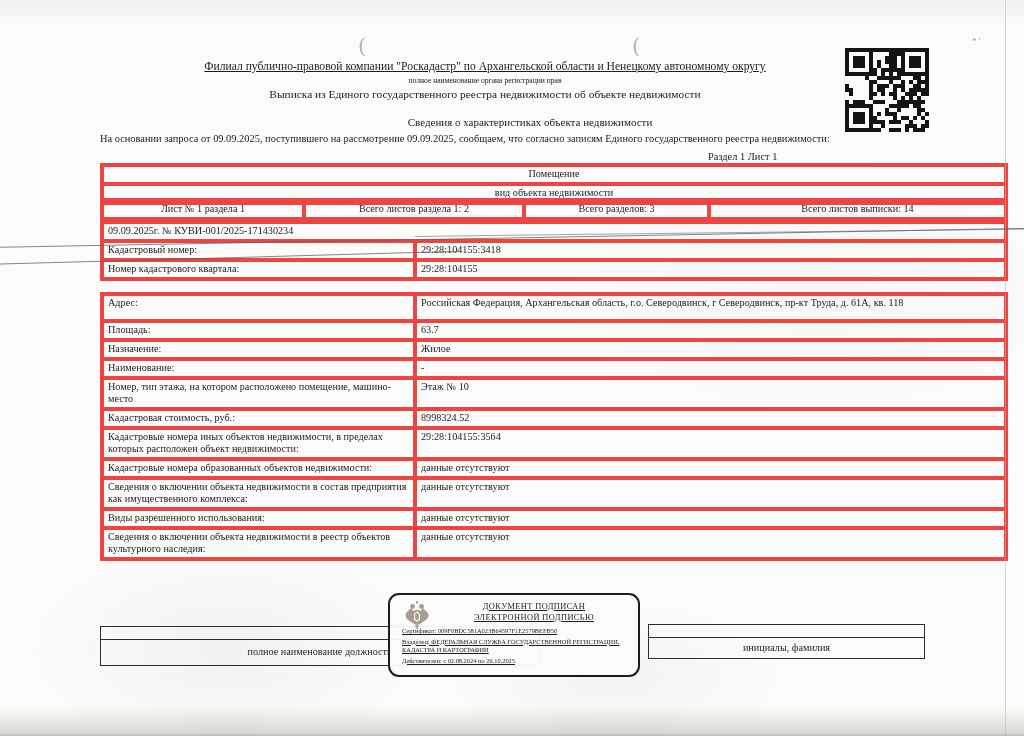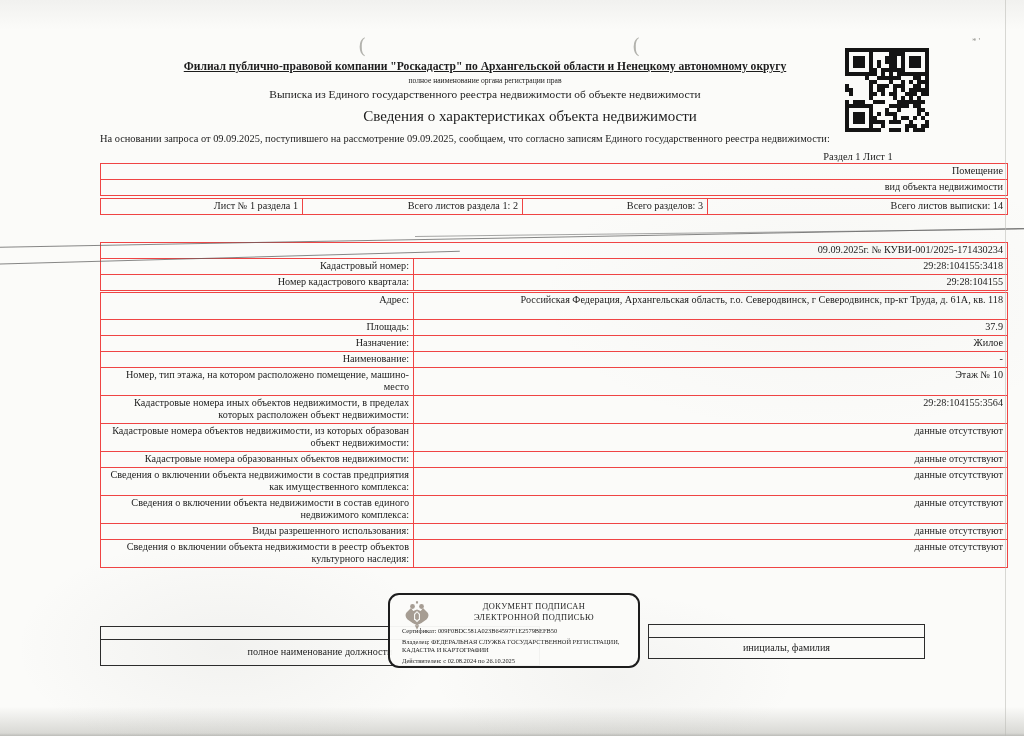--- a/index.html
+++ b/index.html
@@ -15,55 +15,54 @@
     position: absolute; inset: 0;
     background:
       radial-gradient(ellipse 300px 160px at 22% 88%, rgba(120,120,115,0.07), transparent 70%),
       radial-gradient(ellipse 260px 120px at 60% 92%, rgba(120,120,115,0.06), transparent 70%),
       radial-gradient(ellipse 400px 200px at 80% 40%, rgba(160,160,150,0.05), transparent 70%),
       linear-gradient(#f1f1ef 0%, #fbfbf9 4%, #fbfbf9 96%, #d9d9d5 99.6%, #bcbcb8 100%);
   }
   .edge-right { position:absolute; left:1005px; top:0; width:1px; height:736px; background:#b9b9b5; opacity:.55; }
 
   .hdr { position:absolute; left:100px; width:770px; text-align:center; }
-  .org-name { top:60px; font-size:11.6px; font-weight:bold; text-decoration:underline;text-align:center; }
+  .org-name { top:60px; font-size:11.6px; font-weight:normal; text-decoration:underline;text-align:center; }
   .org-caption { top:76px; font-size:7.6px; }
   .doc-title { top:88px; font-size:11.4px; }
-  .doc-subtitle { top:108px; width:860px; font-size:15px;font-family:Liberation Serif, serif; }
+  .doc-subtitle { top:116px; width:860px; font-size:11px;font-family:Liberation Serif, serif; }
   .request-line { position:absolute; left:100px; top:133px; width:915px; font-size:10.4px; white-space:nowrap; }
-  .section-label { position:absolute; left:708px; top:151px; width:300px; text-align:center; font-size:10.4px; }
+  .section-label { position:absolute; left:708px; top:151px; width:300px; text-align:left; font-size:10.4px; }
 
   table.doc { border-collapse: collapse; width:908px; table-layout:fixed; }
   table.doc td {
-    border:1px solid #ef4444;
+    border:4px solid #ef4444;
     font-size:10.2px;
     line-height:12px;
     padding:1px 4px 2px 4px;
     vertical-align:top;
     overflow:hidden;
-    text-align:right;
   }
   .t-center td { text-align:center; }
   .abs { position:absolute; }
 
   .qr { position:absolute; left:845px; top:48px; width:84px; height:84px; }
 
   .artifact { position:absolute; height:1.3px; background:#5f5f5f; opacity:.75; transform-origin:left center; }
   .a1 { left:-15px; top:247px; width:1060px; transform:rotate(-1.05deg); }
   .a2 { left:-15px; top:264px; width:475px; transform:rotate(-1.6deg); }
   .a3 { left:415px; top:236px; width:615px; transform:rotate(-0.7deg); opacity:.55; }
 
   .punch { position:absolute; color:#b3b3ae; font-size:21px; font-family:"DejaVu Serif",serif; }
   .speck { position:absolute; color:#9a9a95; font-size:9px; letter-spacing:2px; }
 
   .stamp {
-    position:absolute; left:388px; top:593px; width:252px; height:75px;
+    position:absolute; left:388px; top:593px; width:252px; height:84px;
     border:2px solid #1d1d1d; border-radius:11px;
     background:rgba(251,251,249,.96);
-    z-index:5; padding:4px 4px 3px 8px;
+    z-index:5; padding:4px 4px 3px 8px;text-decoration:underline;
   }
   .stamp-eagle { position:absolute; left:12px; top:5px; width:30px; height:34px; }
   .stamp-titles { margin-left:36px; text-align:center; font-size:8.4px; line-height:10.5px; letter-spacing:.4px; padding-top:3px; }
   .stamp-small { font-size:6.4px; line-height:8.6px; margin-top:2px; padding-left:4px; color:#222; }
   .stamp-small.first { margin-top:4px; }
 
   .footer-box { position:absolute; border:1px solid #2c2c2c; background:transparent; }
   .fb-left  { left:100px; top:626px; width:440px; height:40px; }
   .fb-right { left:648px; top:624px; width:277px; height:35px; }
   .fb-row1 { height:13px; border-bottom:1px solid #2c2c2c; }
@@ -358,21 +357,21 @@
   <tbody>
       <tr>
     <td>Лист № 1 раздела 1</td>
     <td>Всего листов раздела 1: 2</td>
     <td>Всего разделов: 3</td>
     <td>Всего листов выписки: 14</td>
   </tr>
 </tbody>
   </table>
 
-<table class="doc abs" style="left:100px; top:220px;margin-top:22px;">
+<table class="doc abs" style="left:100px; top:220px;">
   <colgroup>
       <col style="width:313px">
       <col>
     </colgroup>
   <tbody>
       <tr>
         <td colspan="2">09.09.2025г. № КУВИ-001/2025-171430234</td>
       </tr>
   <tr>
     <td>Кадастровый номер:</td>
@@ -394,52 +393,48 @@
       <col style="width:313px">
       <col>
     </colgroup>
   <tbody>
   <tr>
     <td>Адрес:</td>
     <td style="height:27px">Российская Федерация, Архангельская область, г.о. Северодвинск, г Северодвинск, пр-кт Труда, д. 61А, кв. 118</td>
   </tr>
   <tr>
     <td>Площадь:</td>
-    <td>37.9</td>
+    <td>63.7</td>
   </tr>
   <tr>
     <td>Назначение:</td>
     <td>Жилое</td>
   </tr>
   <tr>
     <td>Наименование:</td>
     <td>-</td>
   </tr>
   <tr>
     <td style="height:27px">Номер, тип этажа, на котором расположено помещение, машино-место</td>
     <td>Этаж № 10</td>
   </tr>
   <tr>
+    <td>Кадастровая стоимость, руб.:</td>
+    <td>8998324.52</td>
+  </tr>
+  <tr>
     <td style="height:27px">Кадастровые номера иных объектов недвижимости, в пределах которых расположен объект недвижимости:</td>
     <td>29:28:104155:3564</td>
   </tr>
   <tr>
-    <td style="height:27px">Кадастровые номера объектов недвижимости, из которых образован объект недвижимости:</td>
-    <td>данные отсутствуют</td>
-  </tr>
-  <tr>
     <td>Кадастровые номера образованных объектов недвижимости:</td>
     <td>данные отсутствуют</td>
   </tr>
   <tr>
     <td style="height:27px">Сведения о включении объекта недвижимости в состав предприятия как имущественного комплекса:</td>
-    <td>данные отсутствуют</td>
-  </tr>
-  <tr>
-    <td style="height:27px">Сведения о включении объекта недвижимости в состав единого недвижимого комплекса:</td>
     <td>данные отсутствуют</td>
   </tr>
   <tr>
     <td>Виды разрешенного использования:</td>
     <td>данные отсутствуют</td>
   </tr>
   <tr>
     <td style="height:27px">Сведения о включении объекта недвижимости в реестр объектов культурного наследия:</td>
     <td>данные отсутствуют</td>
   </tr>

